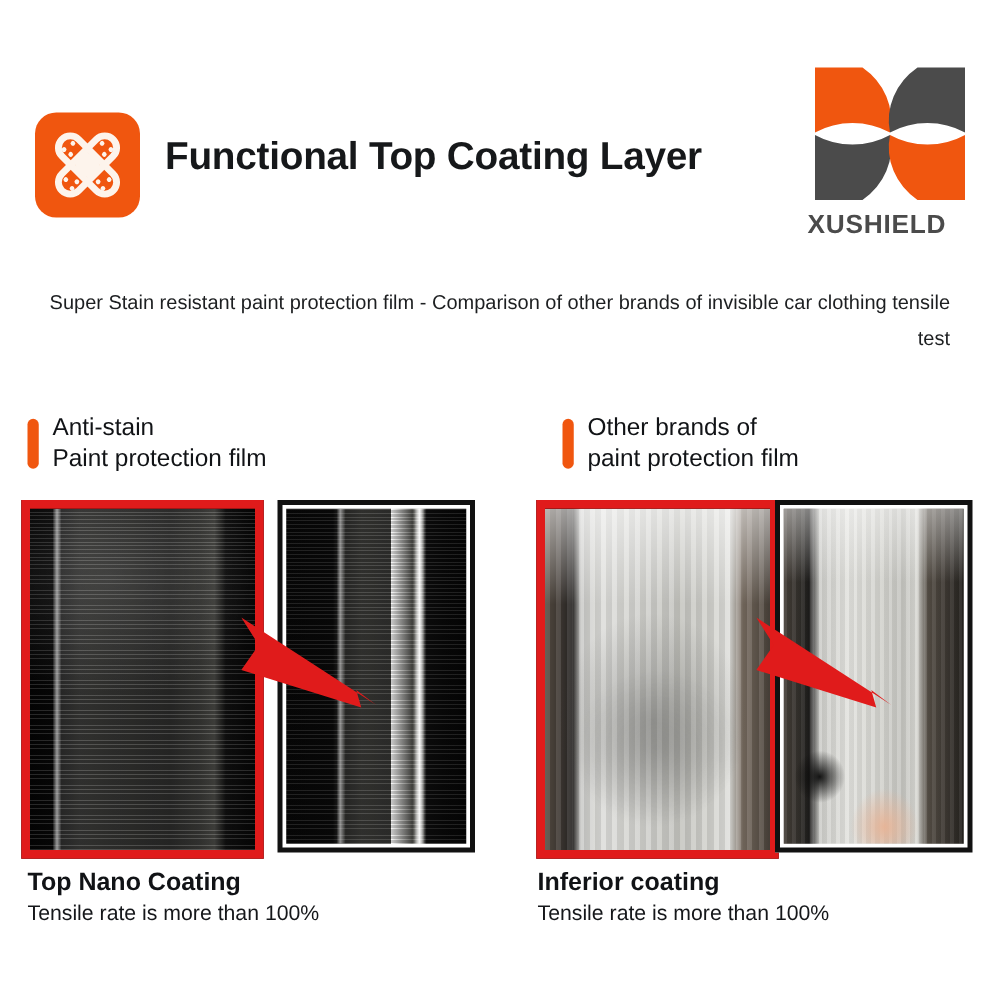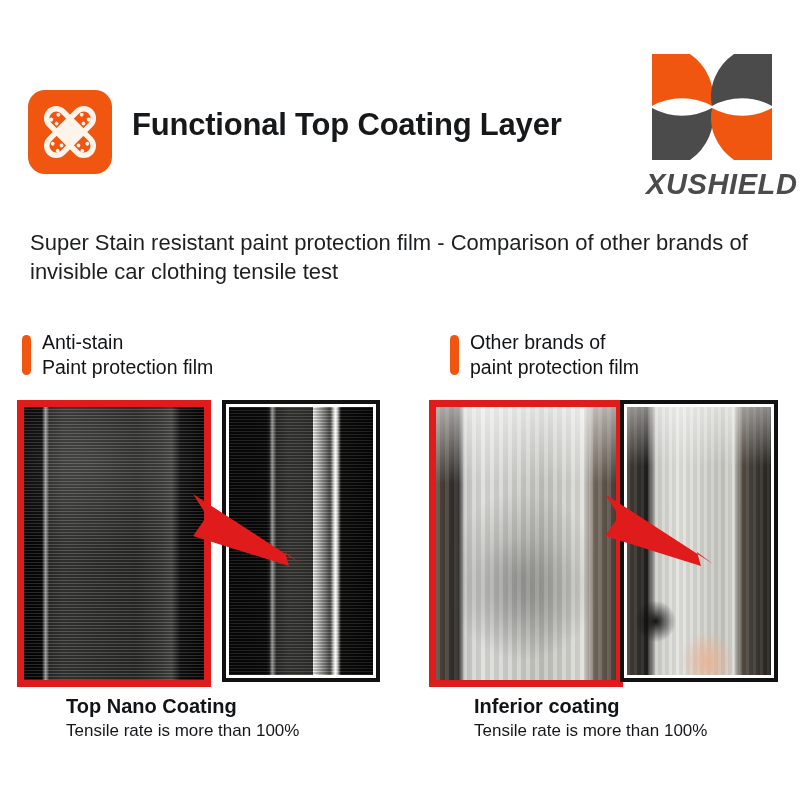--- a/index.html
+++ b/index.html
@@ -53,37 +53,37 @@
   
   .logo {
     position: absolute;
     right: 22px;
     top: 48px;
     width: 132px;
   }
   .logo-mark { width: 132px; height: 118px; display: block; }
   .logo-word {
     margin-top: 2px;
-    text-align: right;
-    font-size: 29px;
+    text-align: left;
+    font-size: 21px;
     font-weight: bold;
     color: #4b4b4b;
     letter-spacing: 0.6px;
-    font-style: italic;
   }
 
   
   .subtitle {
     position: absolute;
     left: 30px;
     top: 228px;
     width: 730px;
-    font-size: 22px;
+    font-size: 16px;
     line-height: 29px;
     color: #1d1f21;
+    text-align: right;
   }
 
   
   .col { position: absolute; top: 330px; }
   .col-left  { left: 18px;  width: 380px; }
   .col-right { left: 446px; width: 360px; }
 
   .col-label {
     position: relative;
     padding-left: 24px;
@@ -260,21 +260,21 @@
     position: absolute;
     top: 92px;
     left: 176px;
     width: 120px;
     height: 78px;
     z-index: 5;
     pointer-events: none;
   }
 
   
-  .caption { position: absolute; top: 694px; margin-left: 44px; }
+  .caption { position: absolute; top: 694px; }
   .caption-left  { left: 22px; }
   .caption-right { left: 430px; }
   .caption-title {
     font-size: 20px;
     font-weight: bold;
     color: #111316;
     line-height: 24px;
   }
   .caption-sub {
     font-size: 17px;

